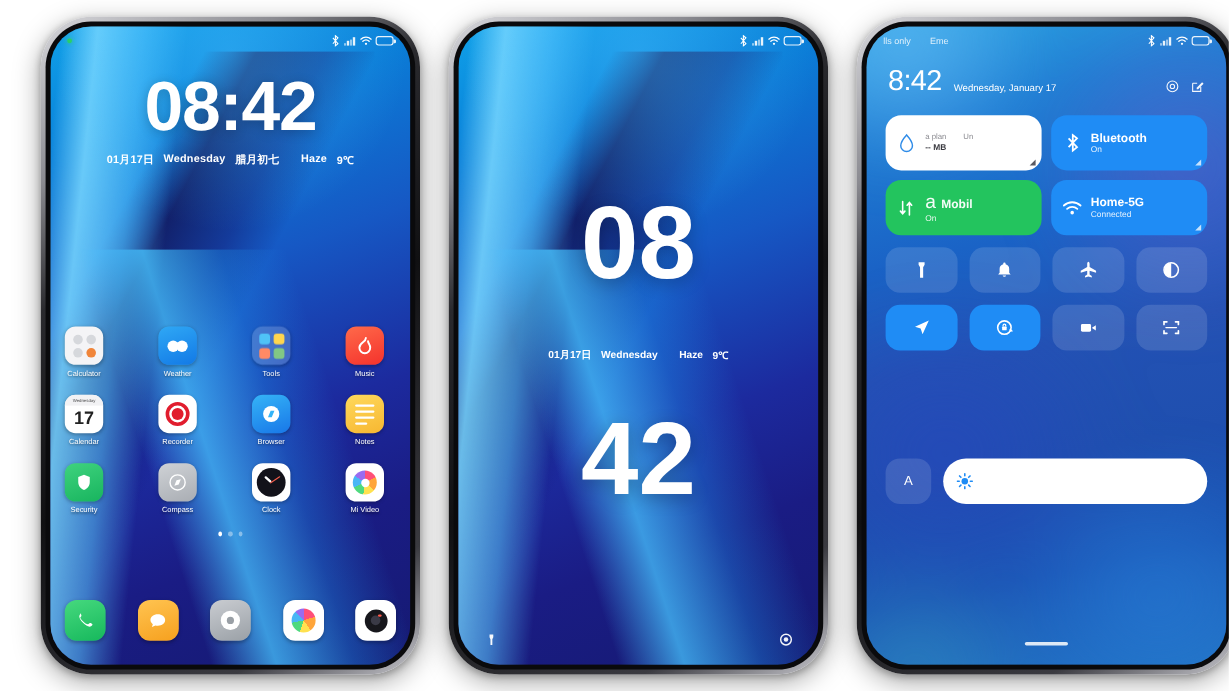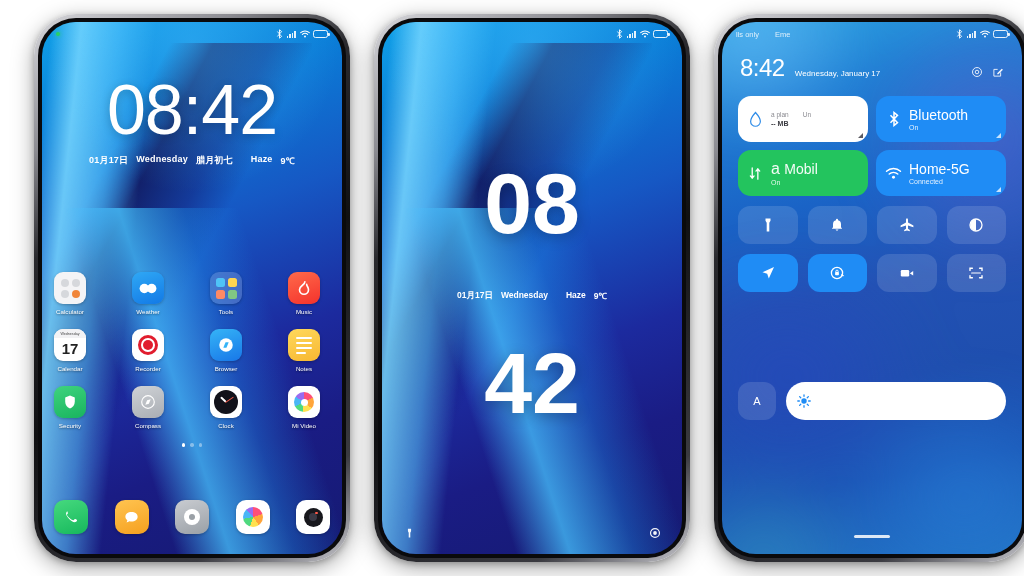--- a/index.html
+++ b/index.html
@@ -92,23 +92,22 @@
   .batt {
     width:15px; height:8px; border:1px solid rgba(255,255,255,.9); border-radius:2.5px;
     position:relative; padding:1px;
   }
   .batt::after { content:""; position:absolute; right:-2.5px; top:2px; width:1.5px; height:3px; background:rgba(255,255,255,.9); border-radius:0 1px 1px 0;}
   .batt .fill { height:100%; background:#fff; border-radius:1px; }
 
   
   .lock1-clock { position:absolute; top:40px; left:0; right:0; text-align:center; color:#fff; }
   .lock1-time {
-    font-size:70px; font-weight:400; letter-spacing:-1px; line-height:.92;
+    font-size:58px; font-weight:700; letter-spacing:-1px; line-height:.92;
     text-shadow:0 2px 10px rgba(0,0,0,.22);
-    margin-top:16px;
   }
   .lock1-sub { margin-top:12px; font-size:9px; font-weight:700; display:flex; justify-content:center; gap:8px; letter-spacing:.2px; }
   .lock1-sub .gap { margin-left:10px; }
 
   
   .appgrid { position:absolute; left:0; right:0; top:250px; padding:0 12px; }
   .row { display:flex; justify-content:space-between; margin-bottom:14px;gap:46px; }
   .app { width:44px; display:flex; flex-direction:column; align-items:center; gap:4px; }
   .icon {
     width:32px; height:32px; border-radius:9px;
@@ -201,21 +200,21 @@
   .tiles { position:absolute; top:74px; left:16px; right:16px; display:grid; grid-template-columns:1fr 1fr; gap:8px; }
   .tile {
     height:46px; border-radius:13px; position:relative; padding:7px 9px;
     display:flex; align-items:center; gap:7px; overflow:hidden;
   }
   .tile.white { background:#fff; color:#2b2b2b; }
   .tile.blue { background:#1f8cf5; }
   .tile.green { background:#23c45e; }
   .tile .t-ico { width:17px; height:17px; flex:none; display:flex; align-items:center; justify-content:center; }
   .tile .t-txt { min-width:0; }
-  .tile .t-title { font-size:14px; font-weight:400; white-space:nowrap; overflow:hidden; }
+  .tile .t-title { font-size:10px; font-weight:700; white-space:nowrap; overflow:hidden; }
   .tile .t-sub { font-size:7px; opacity:.88; margin-top:1px; white-space:nowrap; }
   .tile.white .t-row { display:flex; gap:14px; font-size:6.5px; color:#8a8a90; white-space:nowrap; }
   .tile.white .t-mb { font-size:7px; color:#3a3a40; margin-top:2px; font-weight:700; }
   .tile .corner { position:absolute; right:5px; bottom:4px; width:0; height:0;
     border-left:5px solid transparent; border-bottom:5px solid rgba(255,255,255,.75); }
   .tile.white .corner { border-bottom-color:#5a5a62; }
 
   .toggles { position:absolute; top:184px; left:16px; right:16px; display:grid; grid-template-columns:repeat(4,1fr); gap:10px; }
   .tg {
     height:38px; border-radius:12px; display:flex; align-items:center; justify-content:center;

